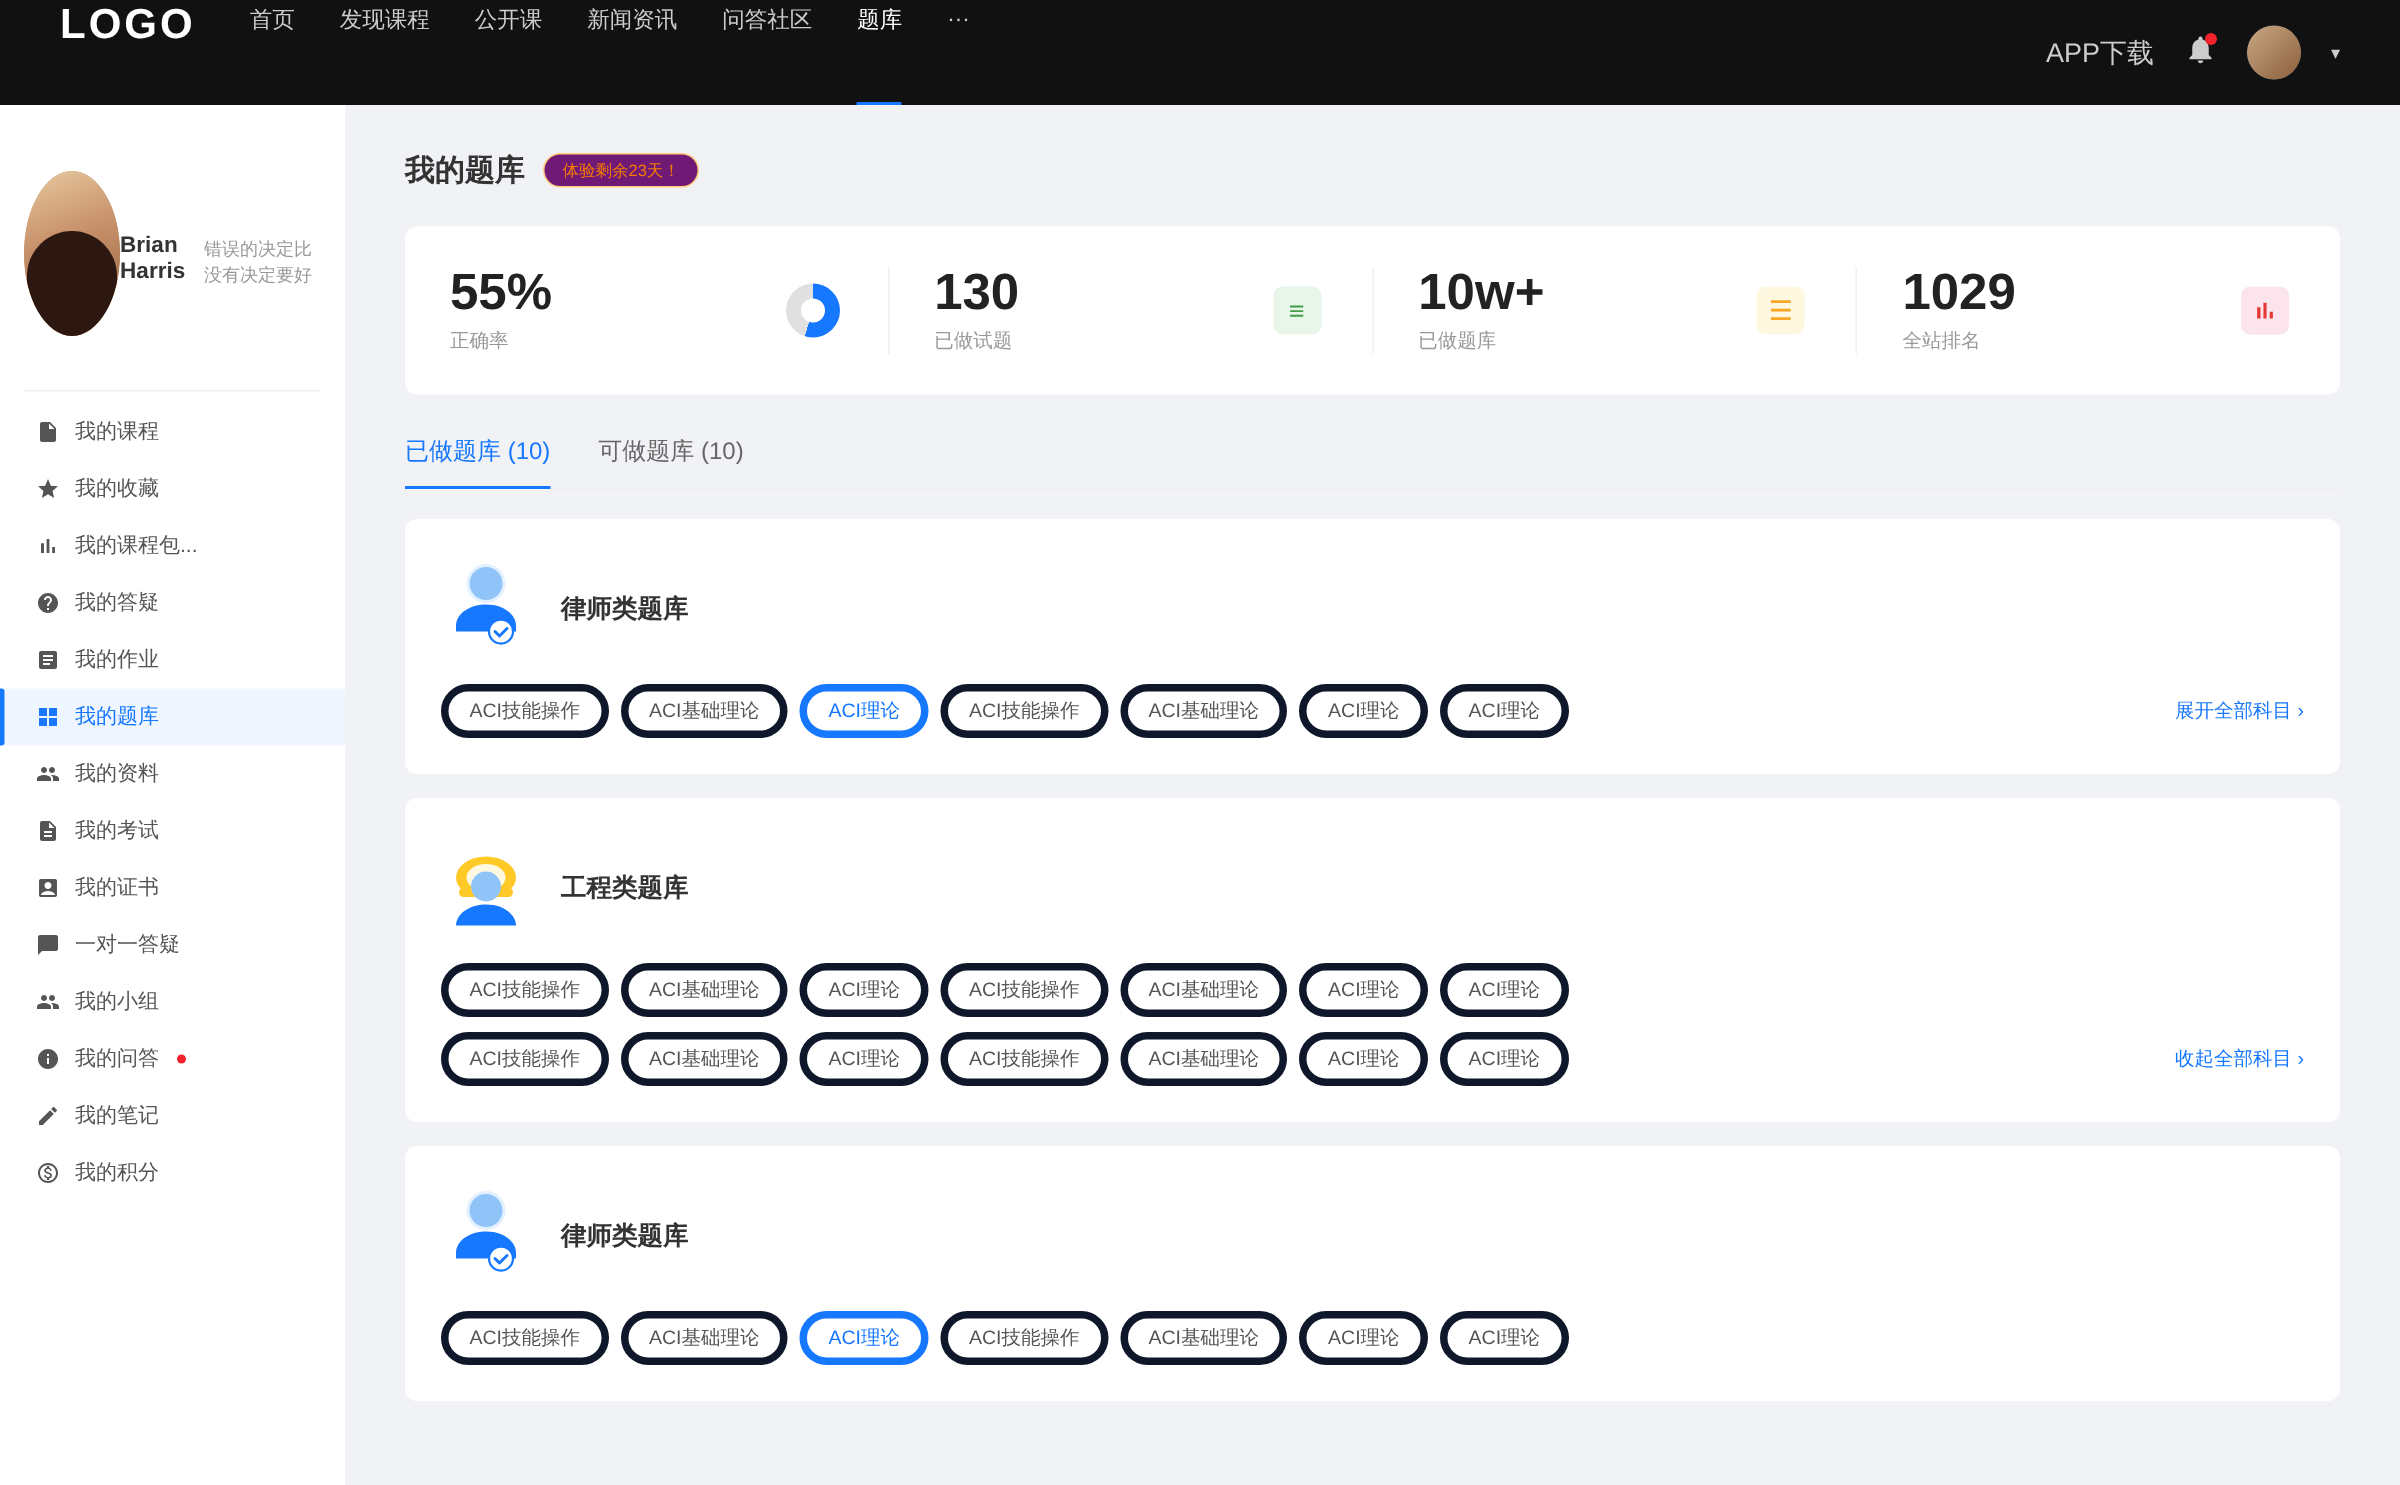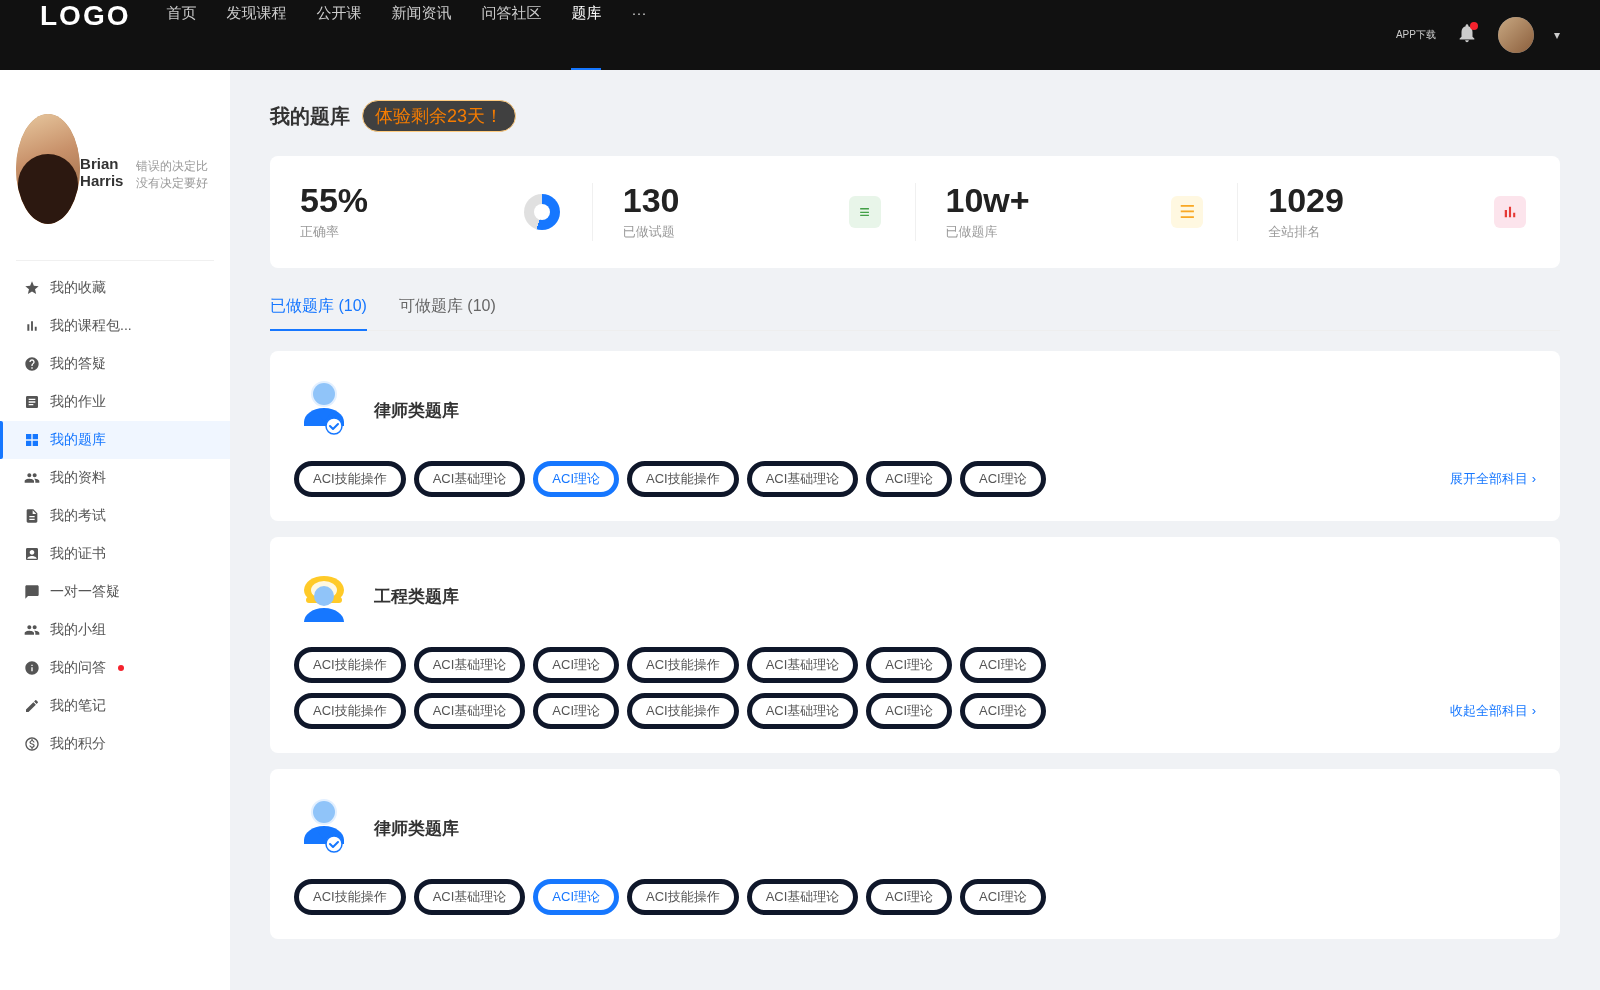--- a/index.html
+++ b/index.html
@@ -38,21 +38,21 @@
       color: #fff;
       border-bottom: 2px solid #1677ff;
     }
     .navbar-right {
       display: flex;
       align-items: center;
       gap: 20px;
     }
     .app-download {
       color: #ccc;
-      font-size: 10px;
+      font-size: 18px;
       cursor: pointer;
     }
     .notification-icon {
       position: relative;
       cursor: pointer;
     }
     .bell-svg { width: 22px; height: 22px; fill: #ccc; }
     .notif-dot {
       width: 8px; height: 8px;
       background: #f5222d;
@@ -188,26 +188,26 @@
       align-items: center;
       gap: 12px;
       margin-bottom: 24px;
     }
     .page-title {
       font-size: 20px;
       font-weight: 600;
       color: #333;
     }
     .trial-badge {
-      background: #404040;
+      background: #701a75;
       color: #f57c00;
       border: 1px solid #ffcc80;
       border-radius: 20px;
       padding: 3px 12px;
-      font-size: 18px;
+      font-size: 11px;
     }
 
     
     .stats-row {
       display: flex;
       gap: 0;
       background: #fff;
       border-radius: 8px;
       margin-bottom: 28px;
       padding: 27px 0;
@@ -419,20 +419,28 @@
       <div class="profile-name">Brian Harris</div>
       <div class="profile-motto">错误的决定比没有决定要好</div>
     </div>
 
     <div class="sidebar-divider"></div>
 
     <ul class="sidebar-menu">
       <li>
         <span class="menu-icon">
           <svg viewBox="0 0 24 24">
+              <path d="M14 2H6c-1.1 0-2 .9-2 2v16c0 1.1.9 2 2 2h12c1.1 0 2-.9 2-2V8l-6-6zm-1 7V3.5L18.5 9H13z"></path>
+            </svg>
+        </span>
+        <span>我的课程</span>
+      </li>
+      <li>
+        <span class="menu-icon">
+          <svg viewBox="0 0 24 24">
               <path d="M12 17.27L18.18 21l-1.64-7.03L22 9.24l-7.19-.61L12 2 9.19 8.63 2 9.24l5.46 4.73L5.82 21z"></path>
             </svg>
         </span>
         <span>我的收藏</span>
       </li>
       <li>
         <span class="menu-icon">
           <svg viewBox="0 0 24 24">
               <path d="M5 9.2h3V19H5zM10.6 5h2.8v14h-2.8zm5.6 8H19v6h-2.8z"></path>
             </svg>

